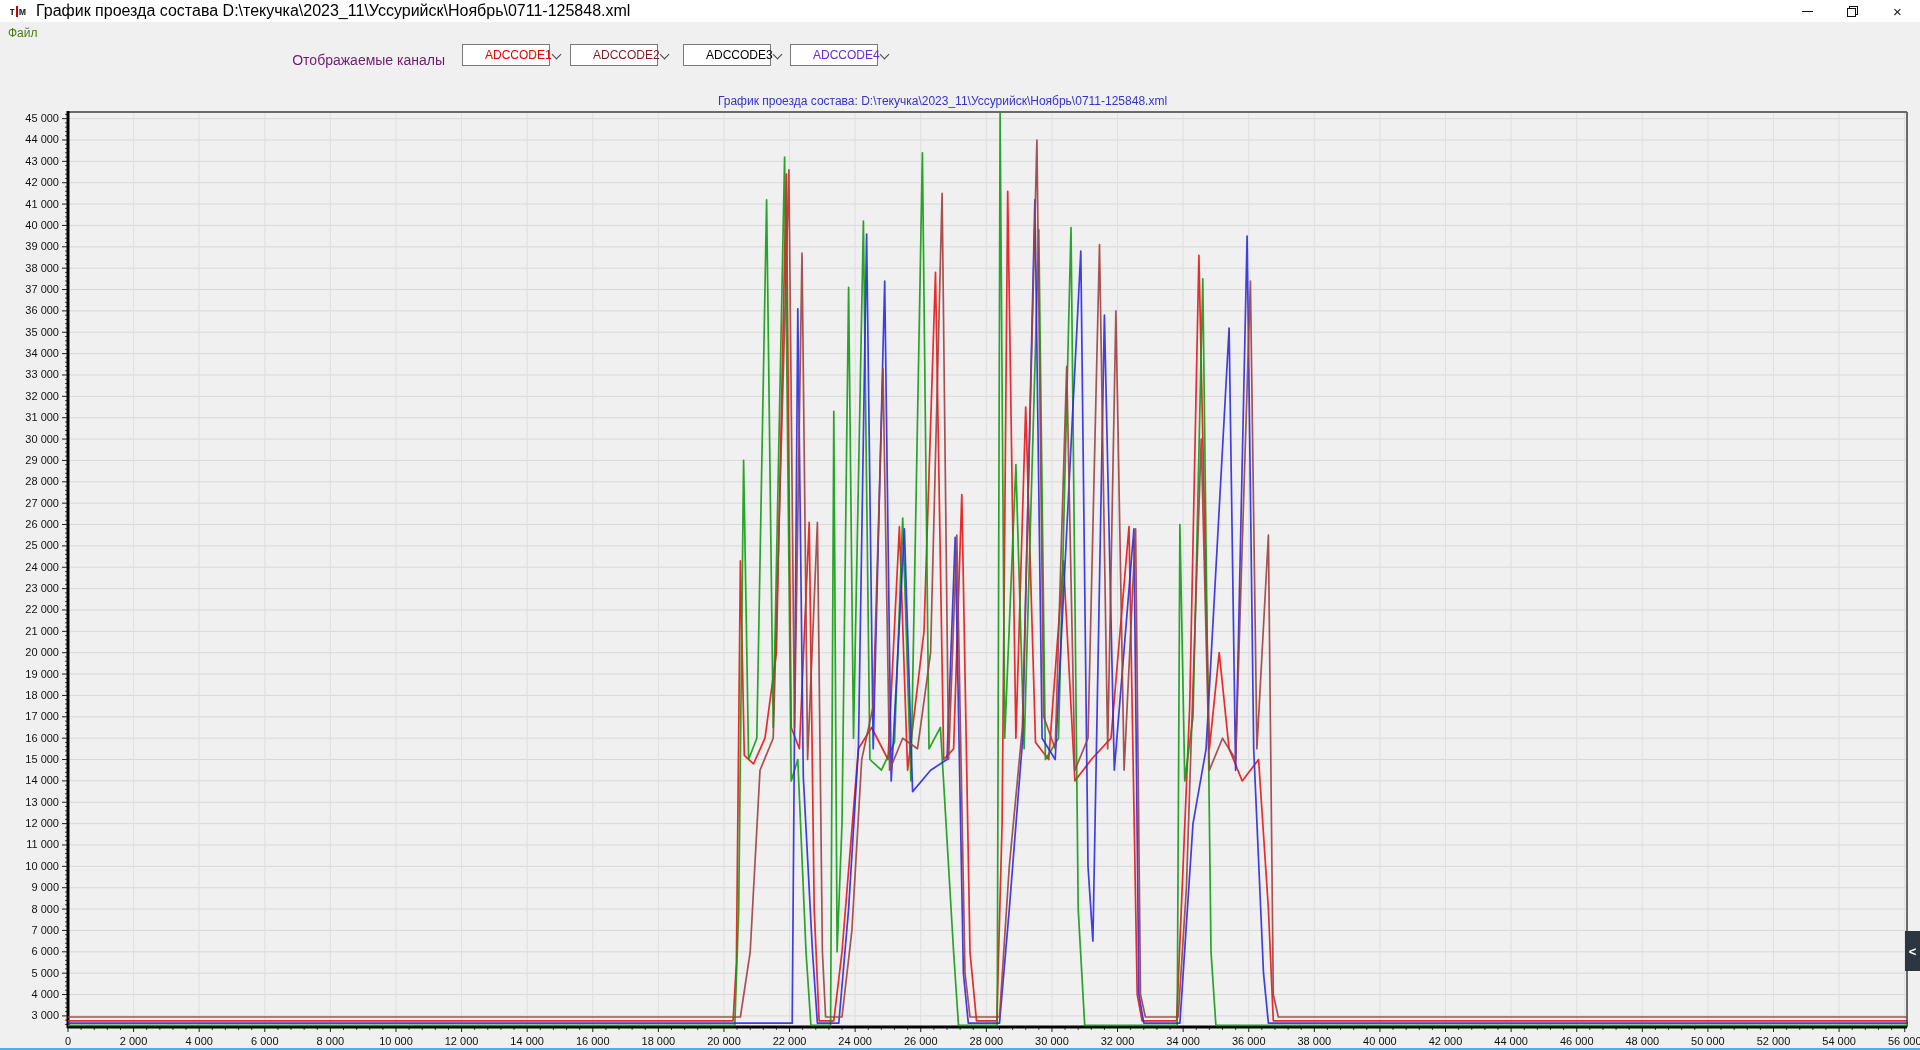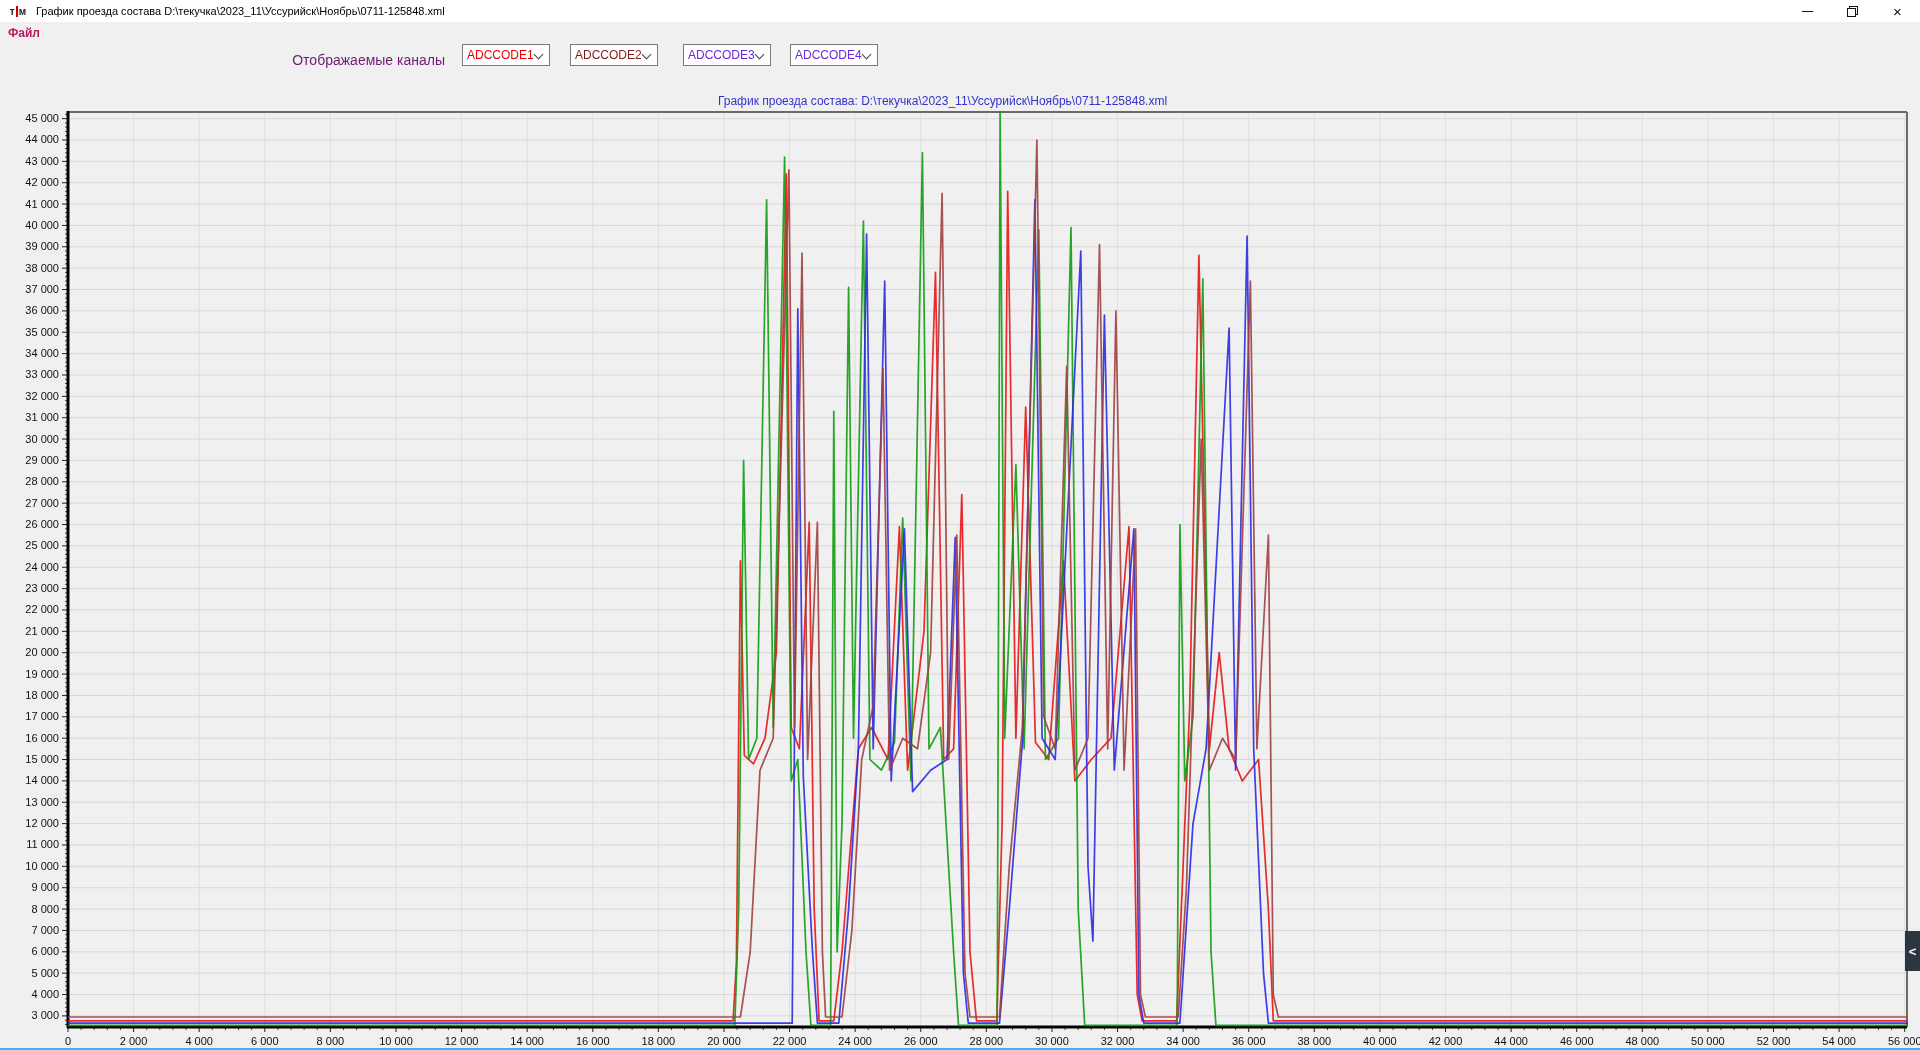--- a/index.html
+++ b/index.html
@@ -4,40 +4,40 @@
 <style>
   * { box-sizing: border-box; margin: 0; padding: 0; }
   html,body { width:1920px; height:1050px; overflow:hidden;
     font-family:"Liberation Sans","DejaVu Sans",sans-serif; background:#f0f0f0; }
 
   
   .titlebar { position:relative; height:22px; background:#ffffff; display:flex; align-items:center; }
   .app-icon { width:24px; height:16px; margin-left:6px; display:flex; align-items:center; justify-content:center;
     font-size:10px; font-weight:bold; color:#222; }
   .app-icon .bar { display:inline-block; width:2px; height:11px; background:#cc0000; margin:0 1px; }
-  .title-text { font-size:11px; color:#000; margin-left:6px; white-space:nowrap; }
+  .title-text { font-size:16px; color:#000; margin-left:6px; white-space:nowrap; }
   .win-buttons { position:absolute; right:0; top:0; height:22px; display:flex; }
   .win-btn { width:45px; height:22px; display:flex; align-items:center; justify-content:center;
     font-size:13px; color:#111; background:transparent; border:none; cursor:default; }
   .win-btn .min-line { display:block; width:11px; height:0; border-top:1.5px solid #111; }
   .restore-shape { position:relative; width:11px; height:11px; }
   .restore-shape .sq1 { position:absolute; left:0; top:2px; width:9px; height:9px; border:1.2px solid #111; background:#fff; }
   .restore-shape .sq2 { position:absolute; left:2px; top:0; width:9px; height:9px; border:1.2px solid #111; }
   .close-glyph { font-size:15px; line-height:1; }
 
   
   .menubar { height:21px; background:#f0f0f0; display:flex; align-items:center; }
-  .menu-item { font-size:12px; color:#be185d; padding:2px 8px;font-weight:bold; }
+  .menu-item { font-size:12px; color:#4d7c0f; padding:2px 8px; }
 
   
   .toolbar { position:relative; height:25px; background:#f0f0f0; }
   .toolbar-label { position:absolute; right:1475px; top:9px; font-size:14px; color:#701a75; white-space:nowrap; }
   .combo { position:absolute; top:1px; width:88px; height:22px; background:#fff; border:1px solid #7a7a7a;
     display:flex; align-items:center; }
-  .combo-label { font-size:12px; padding-left:4px; flex:1 1 auto; white-space:nowrap; }
+  .combo-label { font-size:12px; padding-left:22px; flex:1 1 auto; white-space:nowrap; }
   .combo-arrow { width:9px; height:9px; margin-right:7px; position:relative; flex:0 0 auto; }
   .combo-arrow::after { content:""; position:absolute; left:1px; top:0; width:6px; height:6px;
     border-right:1.5px solid #444; border-bottom:1.5px solid #444; transform:rotate(45deg); }
   .combo-1 { left:462px; } .combo-2 { left:570px; } .combo-3 { left:683px; } .combo-4 { left:790px; }
 
   
   .chart-wrap { position:relative; width:1920px; height:982px; }
   #chart-svg { position:absolute; left:0; top:0; }
 
   
@@ -83,21 +83,21 @@
 
   <div class="combo combo-1">
     <span class="combo-label" style="color: rgb(232, 0, 0);">ADCCODE1</span>
     <span class="combo-arrow"></span>
   </div>
   <div class="combo combo-2">
     <span class="combo-label" style="color: #7f1d1d;">ADCCODE2</span>
     <span class="combo-arrow"></span>
   </div>
   <div class="combo combo-3">
-    <span class="combo-label" style="color: #6d28d9;">ADCCODE3</span>
+    <span class="combo-label" style="color: #000000;">ADCCODE3</span>
     <span class="combo-arrow"></span>
   </div>
   <div class="combo combo-4">
     <span class="combo-label" style="color: #6d28d9;">ADCCODE4</span>
     <span class="combo-arrow"></span>
   </div>
 </div>
 
 <div class="chart-wrap">
   <svg id="chart-svg" width="1920" height="982">

